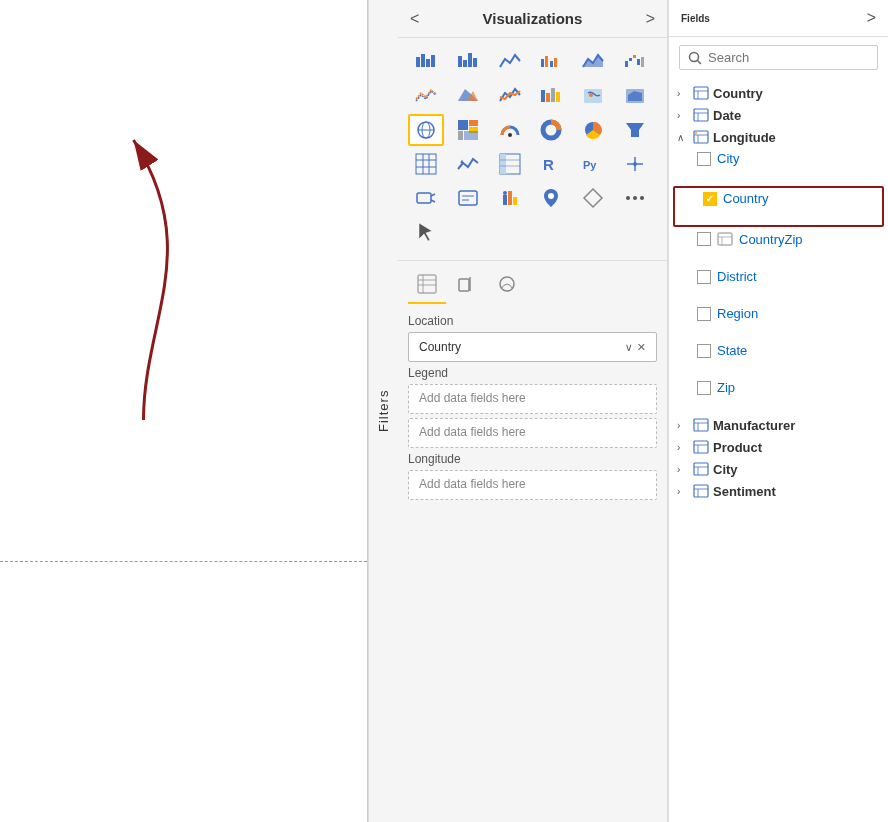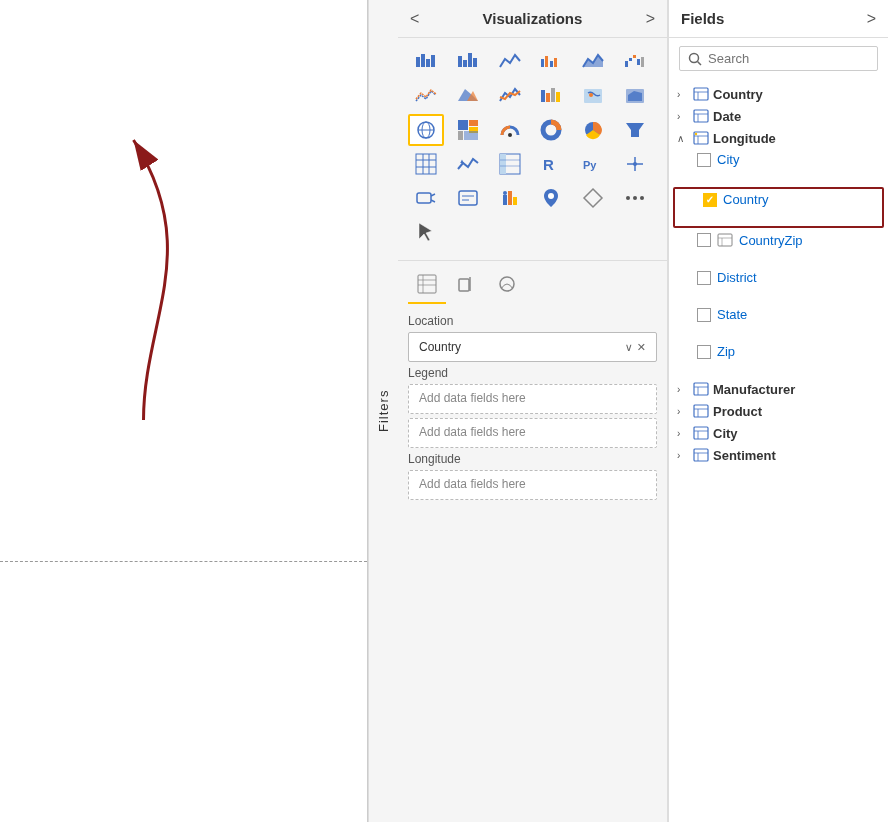--- a/index.html
+++ b/index.html
@@ -188,21 +188,21 @@
 
     .fields-panel-header {
       display: flex;
       align-items: center;
       justify-content: space-between;
       padding: 10px 12px;
       border-bottom: 1px solid #ddd;
     }
 
     .fields-panel-title {
-      font-size: 15px;
+      font-size: 10px;
       font-weight: 600;
       color: #333;
     }
 
     .search-box {
       display: flex;
       align-items: center;
       margin: 8px 10px;
       border: 1px solid #ccc;
       border-radius: 2px;
@@ -681,20 +681,24 @@
             <line x1="5" y1="6" x2="5" y2="14" stroke="#888" stroke-width="0.6"></line>
           </svg>
         <span class="field-label">CountryZip</span>
       </div>
 
       <div class="field-item-row">
         <div class="checkbox"></div>
         <span class="field-label">District</span>
       </div>
 
+      <div class="field-item-row">
+        <div class="checkbox"></div>
+        <span class="field-label">Region</span>
+      </div>
 
       <div class="field-item-row">
         <div class="checkbox"></div>
         <span class="field-label">State</span>
       </div>
 
       <div class="field-item-row">
         <div class="checkbox"></div>
         <span class="field-label">Zip</span>
       </div>

